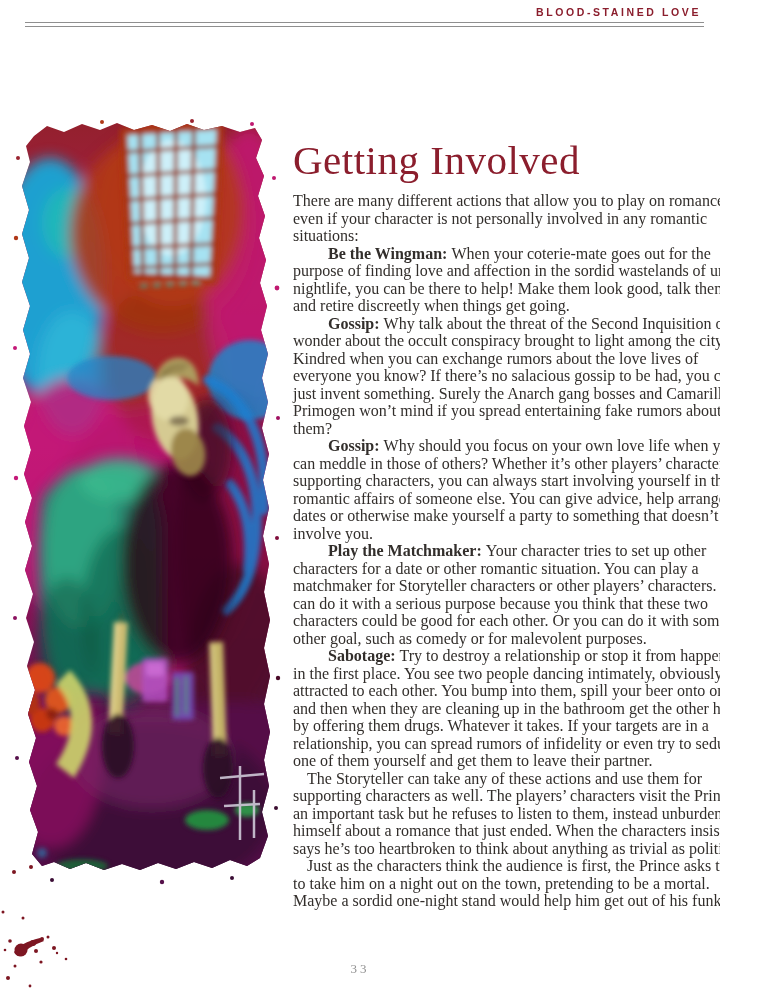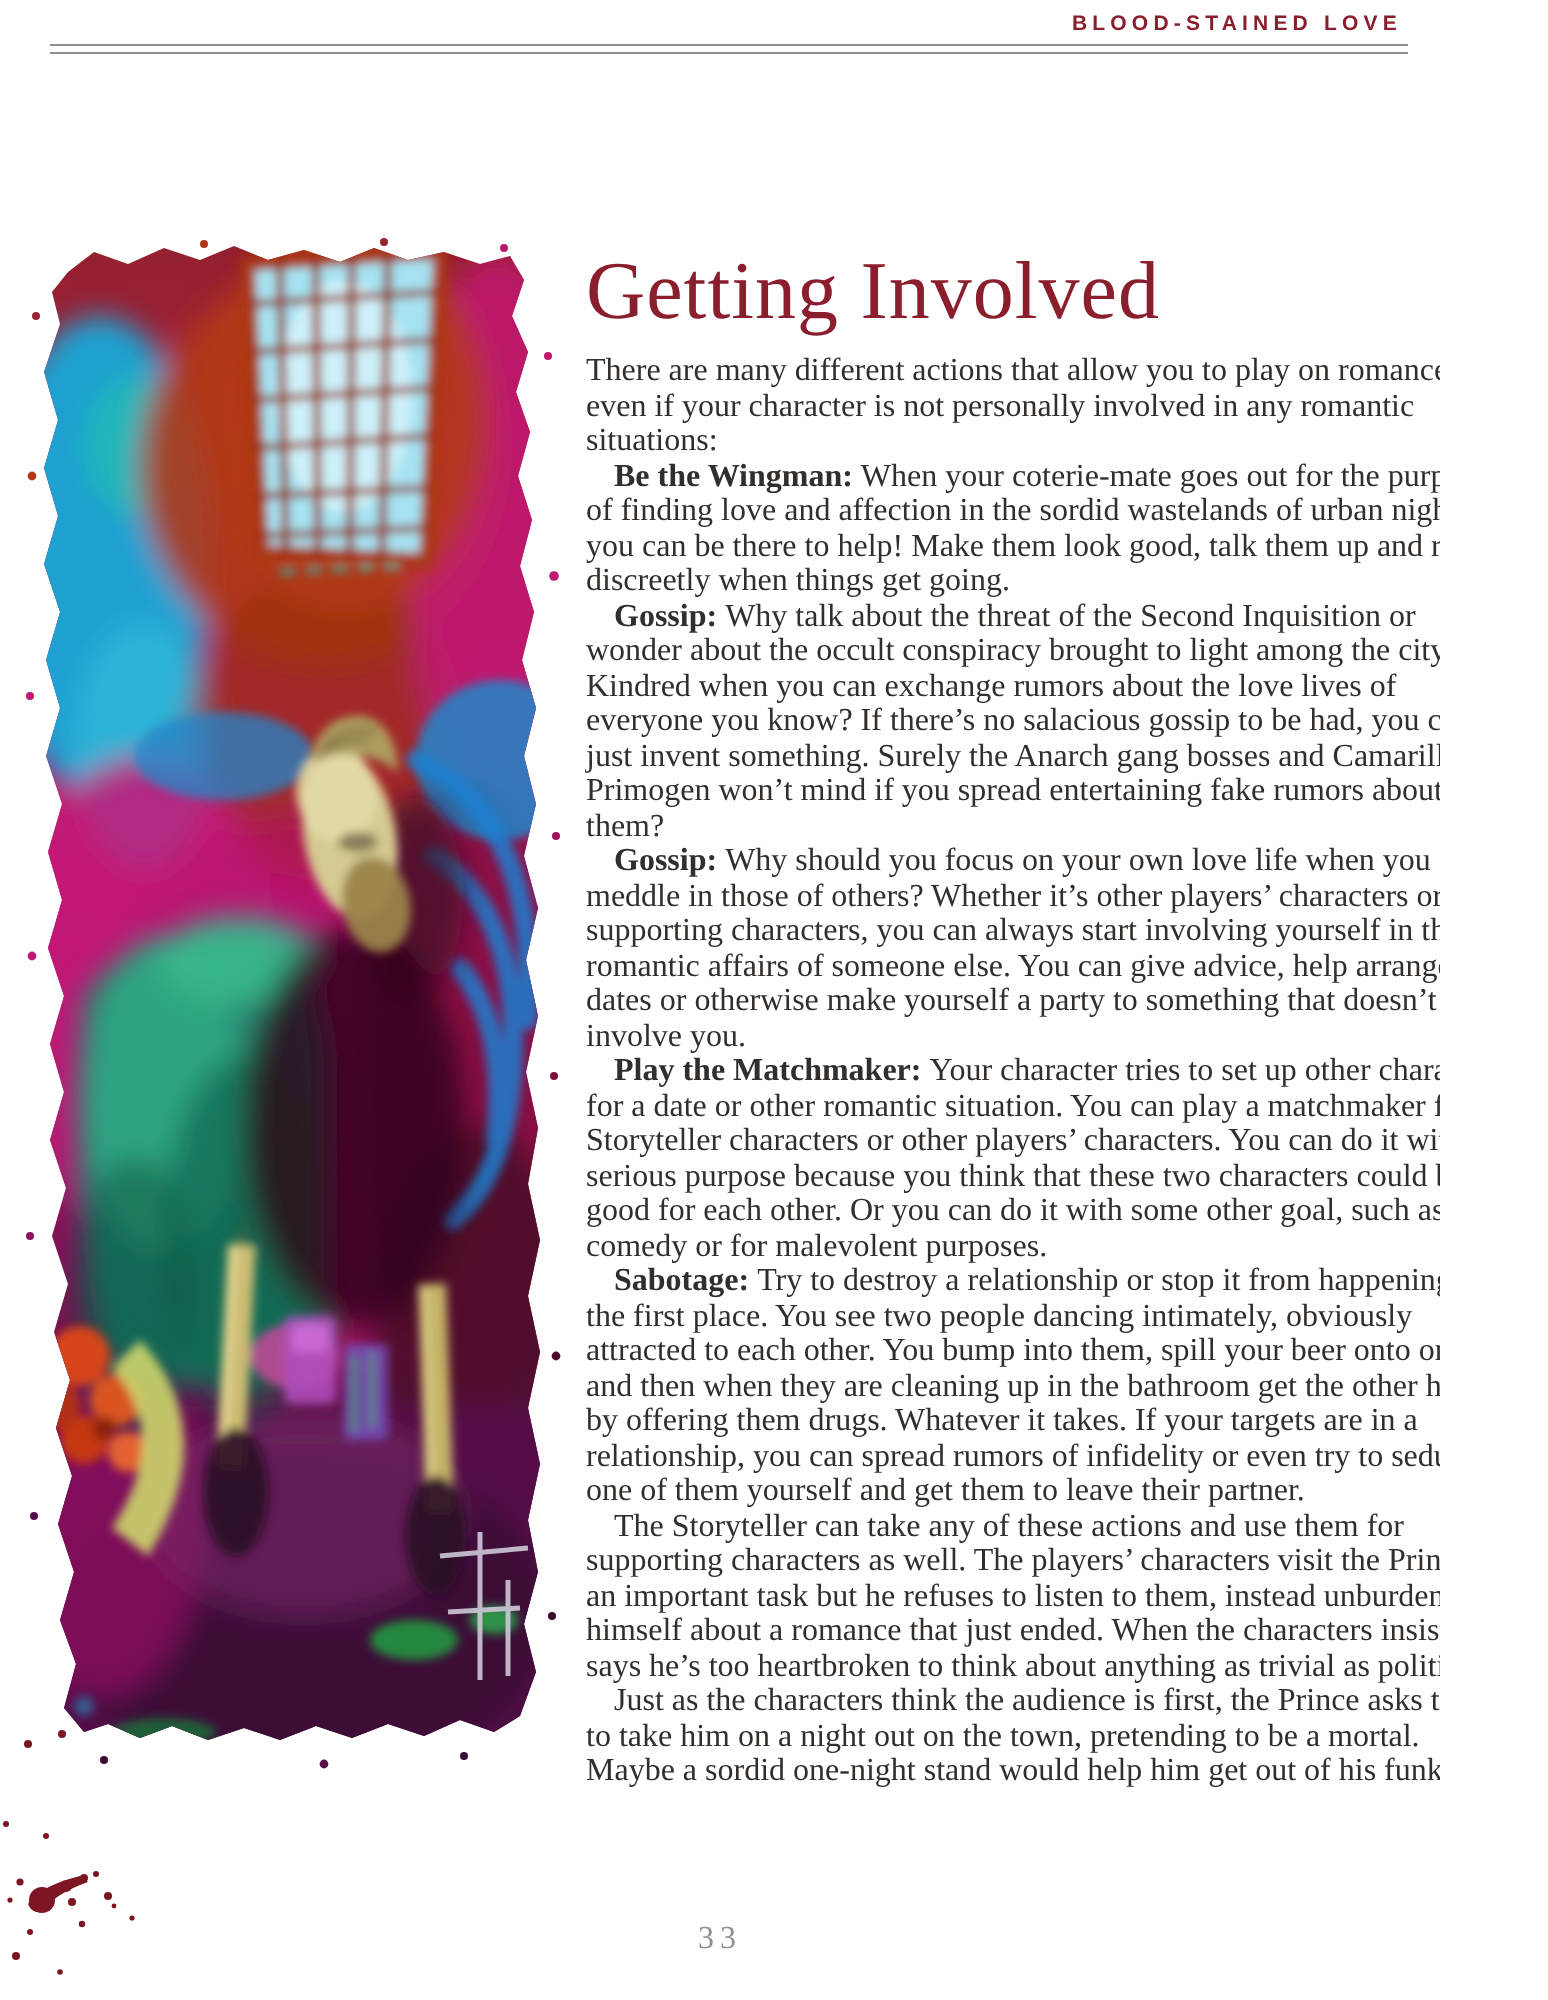--- a/index.html
+++ b/index.html
@@ -7,29 +7,29 @@
         font-family:"Liberation Serif",serif;}
   
   .header-title{position:absolute;top:6px;right:19px;font-family:"Liberation Sans",sans-serif;
         font-weight:bold;font-size:10.5px;letter-spacing:2.6px;color:#8b1e2d;}
   .header-rule{position:absolute;top:22px;left:25px;right:16px;height:3px;
         border-top:1px solid #8f8f8f;border-bottom:1px solid #8f8f8f;}
   
   .artwork{position:absolute;left:12px;top:118px;width:272px;height:770px;}
   
   .text-column{position:absolute;left:293px;top:124px;width:465px;}
-  .text-column h1{margin:1px 0 11px 0;font-weight:normal;font-size:41px;line-height:1;
+  .text-column h1{margin:16px 0 11px 0;font-weight:normal;font-size:41px;line-height:1;
         letter-spacing:0.5px;color:#8b1e2d;}
   .text-column p{margin:0;font-size:16px;line-height:17.5px;color:#322e2b;}
   .text-column p.indent{text-indent:14px;}
-  .text-column b{font-weight:bold;margin-right:4px;}
+  .text-column b{font-weight:bold;margin-right:4px;margin-left:21px;}
   .end-square{display:inline-block;width:9px;height:9px;background:#8b1e2d;margin-left:6px;}
   
   .page-number{position:absolute;top:961px;left:0;right:0;text-align:center;
-        font-size:16px;letter-spacing:3px;color:#8f8f8f;}
+        font-size:13px;letter-spacing:3px;color:#8f8f8f;}
   .blood{position:absolute;left:0;top:855px;width:90px;height:145px;}
 </style>
 </head>
 <body>
 
 <div class="page">
 
   <div class="header-title">BLOOD-STAINED LOVE</div>
   <div class="header-rule"></div>
 

